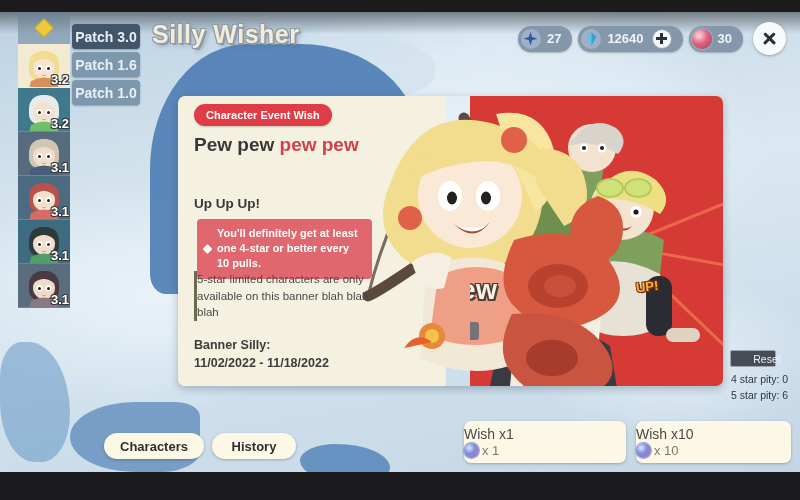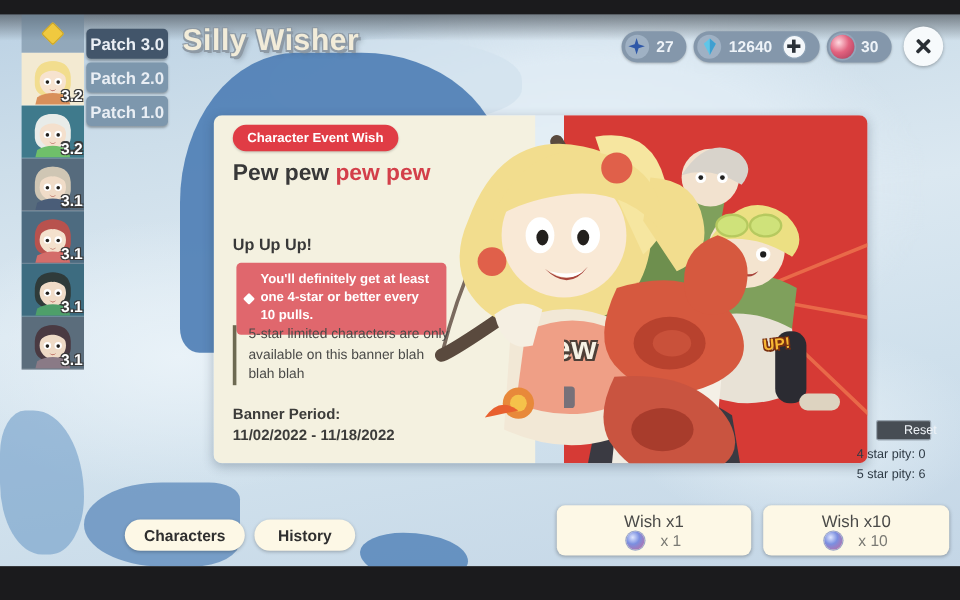--- a/index.html
+++ b/index.html
@@ -101,56 +101,56 @@
          font-size:11px; font-weight:bold; padding:5px 12px; border-radius:13px; z-index:4;
          box-shadow:0 1px 2px rgba(0,0,0,.2); }
   .bn-title { position:absolute; left:16px; top:38px; font-size:19px; font-weight:bold; color:#383838; z-index:4; }
   .bn-title .hl { color:#d33f4a; }
   .bn-sub { position:absolute; left:16px; top:100px; font-size:13.5px; font-weight:bold; color:#383838; z-index:4; }
   .guarantee { position:absolute; left:19px; top:123px; width:175px; background:#e0676d; color:#fff;
                border-radius:4px; padding:7px 8px 7px 20px; font-size:11px; font-weight:bold; line-height:1.38; z-index:4; }
   .guarantee .gd { position:absolute; left:7px; top:50%; transform:translateY(-50%) rotate(45deg);
                    width:7px; height:7px; background:#fff; border-radius:1px; }
   .bn-desc { position:absolute; left:16px; top:175px; width:180px; font-size:11.5px; color:#4a4a48;
-             line-height:1.45; z-index:4; border-left:3px solid #6d6a52; padding-left:10px; }
+             line-height:1.45; z-index:4; border-left:3px solid #6d6a52; padding-left:0; }
   .bn-period { position:absolute; left:16px; bottom:14px; font-size:12.5px; font-weight:bold;
                color:#3c3c3a; line-height:1.45; z-index:4; }
 
   
   .nameplate { position:absolute; left:-82px; bottom:46px; z-index:9; }
   .cname { font-size:27px; font-weight:bold; color:#f6f2e5; letter-spacing:.5px;
            text-shadow:2px 2px 0 #4e4038, -1.5px -1.5px 0 #4e4038, 1.5px -1.5px 0 #4e4038, -1.5px 1.5px 0 #4e4038; }
   .stars { margin-top:-2px; font-size:13px; color:#f5c53a; letter-spacing:1.5px;
            text-shadow:1px 1px 0 #6a4a1c; }
   .ctitle { display:inline-block; margin-top:3px; background:rgba(85,100,118,.78); color:#eef1f5;
             font-size:12.5px; padding:2px 10px; border-radius:3px; }
   .upbadge { position:absolute; left:166px; bottom:92px; z-index:10; font-size:13px; font-weight:bold;
              color:#f7b733; text-shadow:1.5px 1.5px 0 #7a3010, -1px -1px 0 #7a3010, 1px -1px 0 #7a3010, -1px 1px 0 #7a3010;
              transform:rotate(-6deg); }
 
   
   .pity { position:absolute; right:8px; top:350px; width:78px; z-index:30; text-align:left; }
   .reset-btn { display:block; margin:0 auto 5px; width:46px; height:17px; background:#474d54; color:#eef2f6;
                font-size:10.5px; border:1px solid #9aa6b1; border-radius:2px; cursor:pointer;
                display:flex; align-items:center; justify-content:center;padding-left:28px; }
-  .pity-line { font-size:10.5px; color:#2e3a45; line-height:1.5; }
+  .pity-line { font-size:10.5px; color:#2e3a45; line-height:1.5;margin-left:17px; }
 
   
   .btn-pill { position:absolute; background:#fdf8e6; border-radius:16px; display:flex;
               align-items:center; justify-content:center; font-weight:bold; color:#2f2f2f; cursor:pointer;
               box-shadow:0 1px 3px rgba(0,0,0,.25); z-index:30; }
   #btn-characters { left:104px; top:433px; width:100px; height:26px; font-size:13px; }
   #btn-history    { left:212px; top:433px; width:84px; height:26px; font-size:13px; }
   .wish-btn { position:absolute; background:#fdf8e6; border-radius:7px; z-index:30; cursor:pointer;
-              display:flex; flex-direction:column; align-items:center; justify-content:center;
+              display:flex; flex-direction:column; justify-content:center;
               box-shadow:0 1px 3px rgba(0,0,0,.25); }
   #wish1  { left:464px; top:421px; width:162px; height:42px; }
   #wish10 { left:636px; top:421px; width:155px; height:42px; }
   .wish-label { font-size:14px; color:#4a4a48; }
-  .wish-cost { display:flex; align-items:center; gap:13px; font-size:13px; color:#7a7a74; margin-top:1px; }
+  .wish-cost { display:flex; align-items:center; gap:3px; font-size:13px; color:#7a7a74; margin-top:1px; }
   .ic-small-orb { width:15px; height:15px; border-radius:50%;
                   background:radial-gradient(circle at 35% 32%, #dfe6ff 0%, #7b8fe0 40%, #c46a9c 100%);
                   box-shadow:0 0 0 1px #9aa6c8; }
 </style>
 </head>
 <body>
 
 <div id="app">
 
   <div class="letterbox top"></div>
@@ -257,21 +257,21 @@
             <path d="M8 33 q13 -7 26 0 l2 8 l-30 0z" fill="#8a7a86"></path>
           </svg>
           <span class="ver">3.1</span>
         </div>
       </div>
   </div>
 
   <div class="patches">
     <div id="patch-list">
         <div class="patch-btn active">Patch 3.0</div>
-        <div class="patch-btn">Patch 2.0</div>
+        <div class="patch-btn">Patch 1.6</div>
         <div class="patch-btn">Patch 1.0</div>
       </div>
   </div>
 
   <div class="currbar">
     <div class="curr">
       <div class="ic-fate">
         <svg width="15" height="15" viewBox="0 0 24 24">
             <path d="M12 1 L14.6 9.4 L23 12 L14.6 14.6 L12 23 L9.4 14.6 L1 12 L9.4 9.4 Z" fill="#2f58a8"></path>
           </svg>
@@ -307,21 +307,21 @@
       <div class="bn-title">
         <span>Pew pew </span><span class="hl">pew pew</span>
       </div>
       <div class="bn-sub">Up Up Up!</div>
       <div class="guarantee">
         <span class="gd"></span>
         <span>You'll definitely get at least one 4-star or better every 10 pulls.</span>
       </div>
       <div class="bn-desc">5-star limited characters are only available on this banner blah blah blah</div>
       <div class="bn-period">
-        <div>Banner Period:</div>
+        <div>Banner Silly:</div>
         <div>11/02/2022 - 11/18/2022</div>
       </div>
     </div>
 
     <div class="banner-right">
       <svg width="290" height="290" viewBox="0 0 290 290" style="position:absolute;left:0;top:0;">
 
         <g stroke="#ef7a50" stroke-width="3" opacity=".75">
           <line x1="150" y1="150" x2="285" y2="95"></line>
             <line x1="150" y1="150" x2="288" y2="175"></line>

